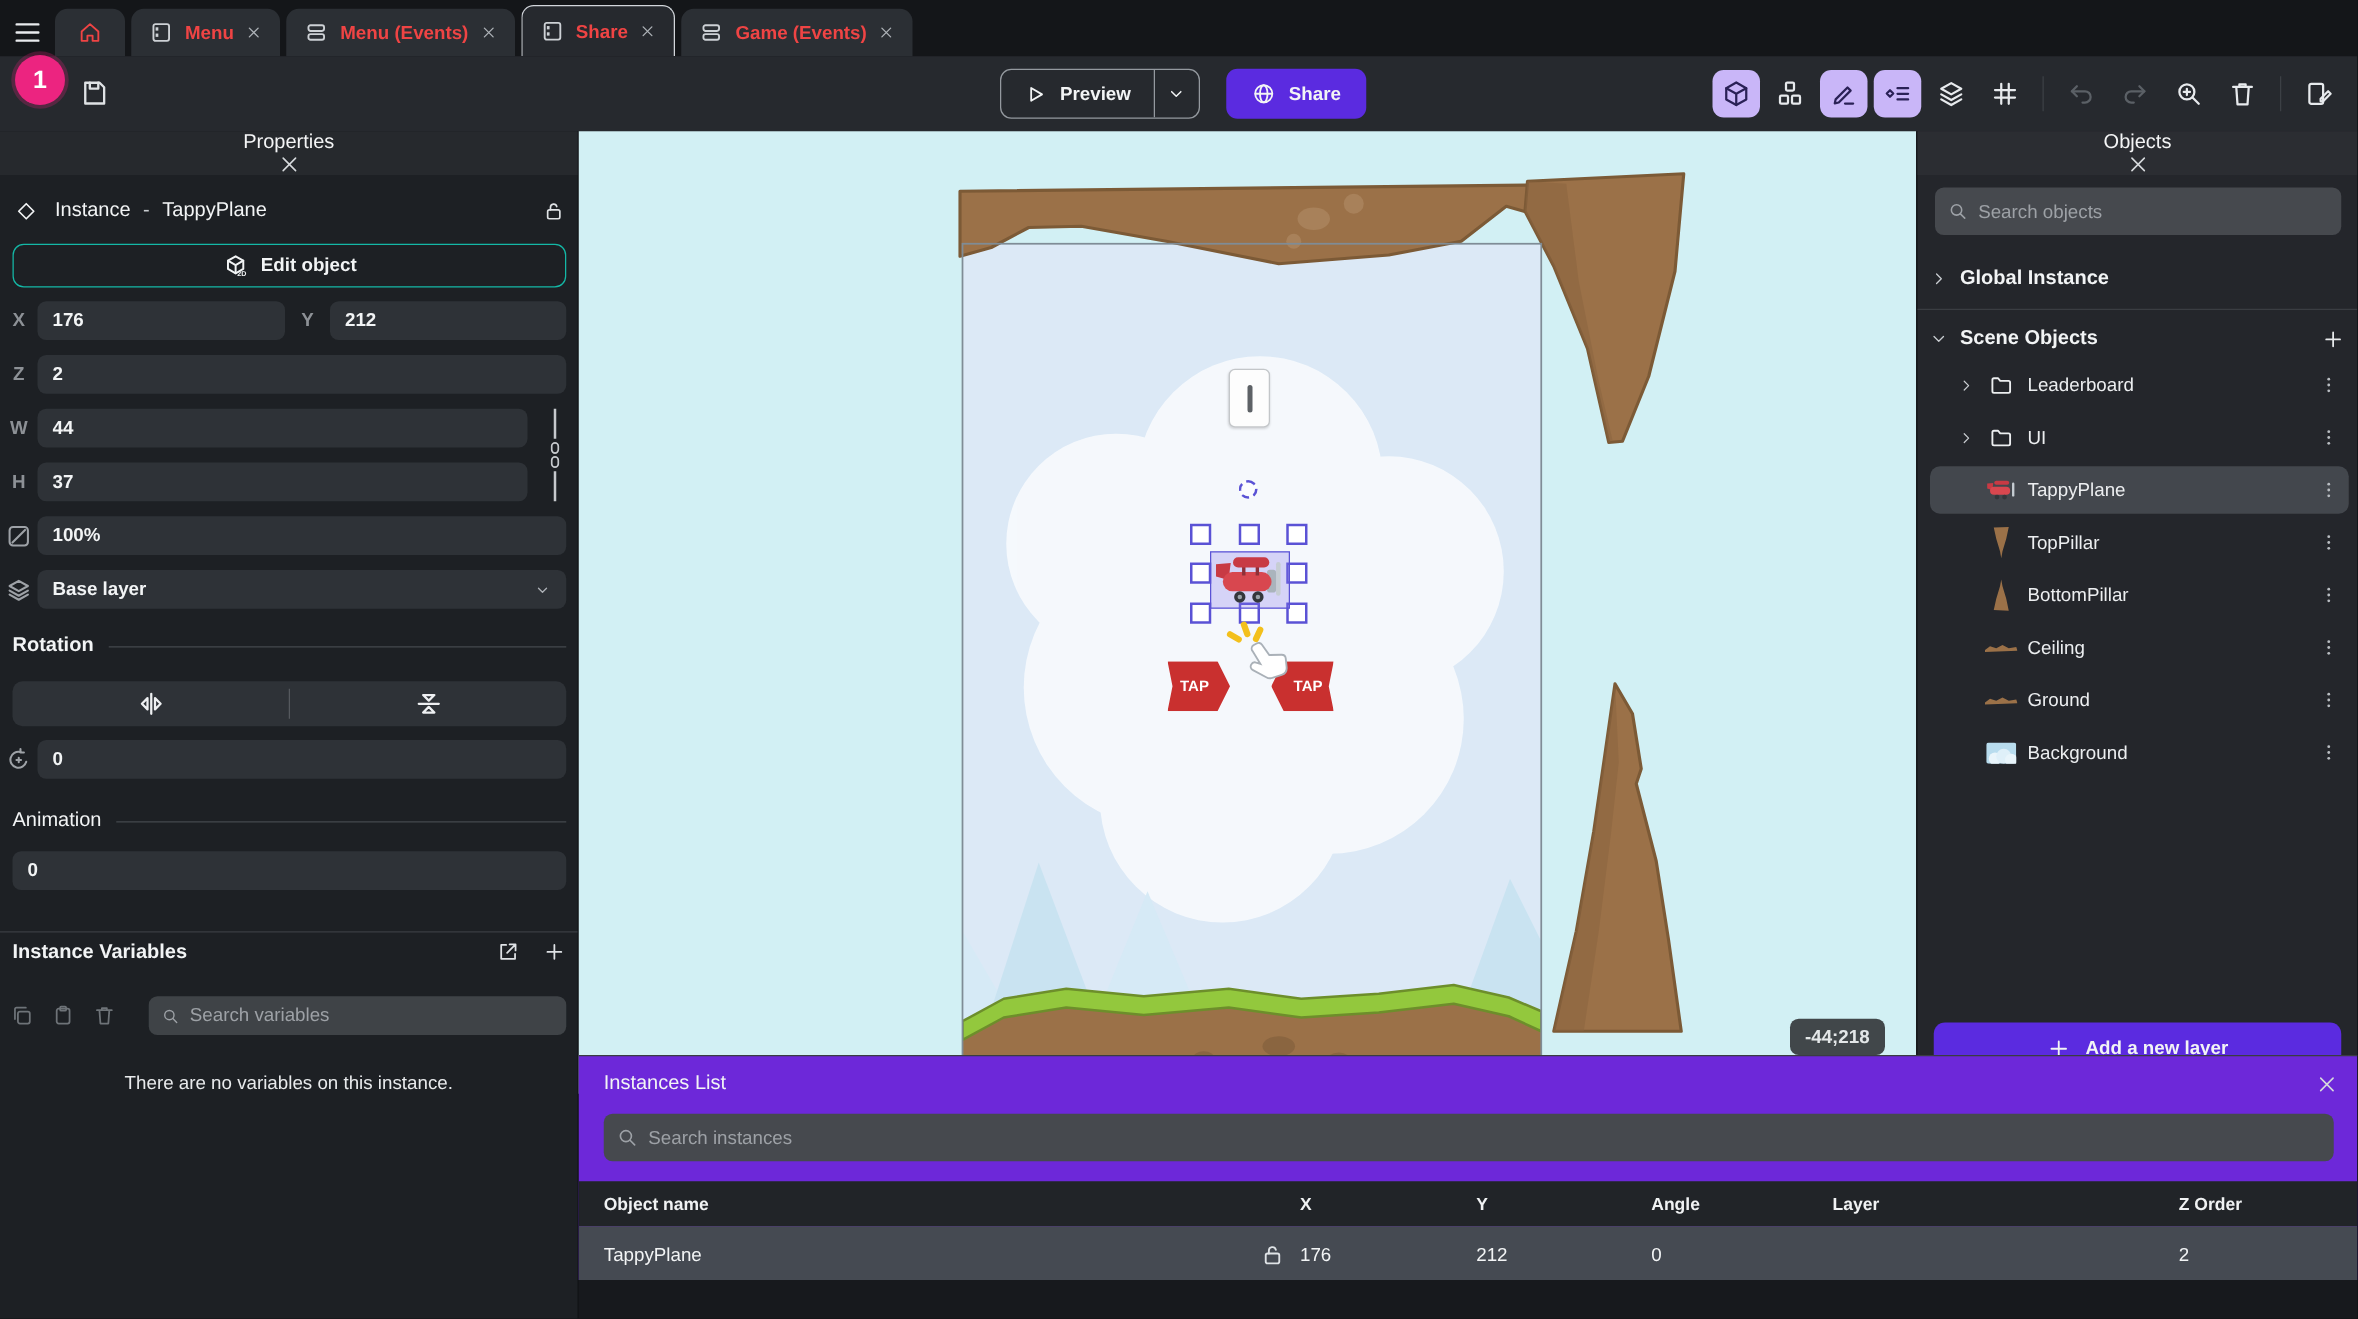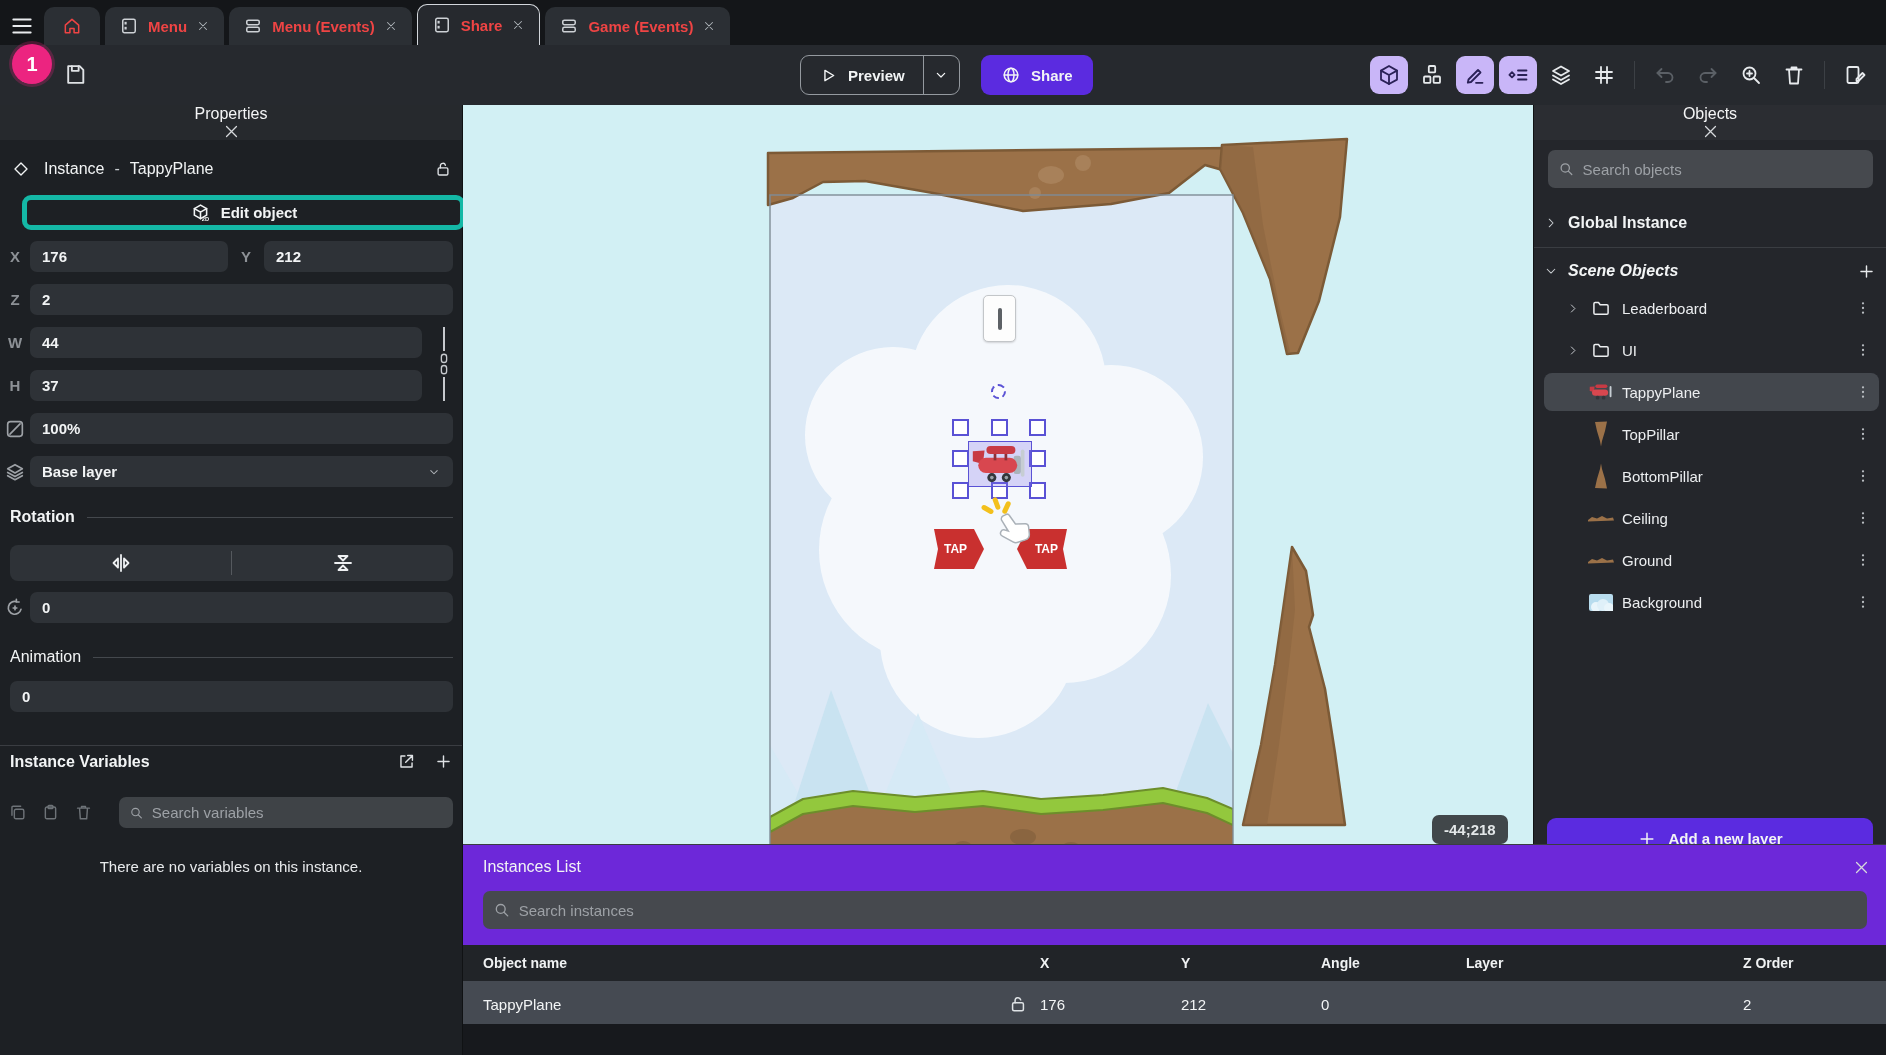--- a/index.html
+++ b/index.html
@@ -38,21 +38,21 @@
   .props { position:absolute; left:0; top:105px; width:463px; height:950px; background:#1d2024; border-right:1px solid #101214; }
   .panel-head { position:absolute; left:0; top:0; width:100%; height:35px; background:#26292d; display:flex; align-items:center; justify-content:space-between; padding:0 14px;flex-direction:column; }
   .panel-head .ttl { font-size:16px; font-weight:400; color:#f4f5f6; }
   .xclose { color:#d6d9dc; cursor:pointer; }
   .prow { position:absolute; display:flex; align-items:center; }
   .plabel { width:30px; color:#8d9196; font-size:15px; font-weight:700; text-align:center; flex:none; }
   .pinput { height:31px; background:#2e3237; border:none; border-radius:7px; color:#f2f4f5; font-size:15px; font-weight:700; padding:0 12px; font-family:inherit; outline:none; }
   .sec-head { position:absolute; display:flex; align-items:center; gap:12px; width:443px; left:10px; }
   .sec-head span { font-size:16px; font-weight:700; color:#f2f4f5; white-space:nowrap; }
   .sec-head i { flex:1; height:1px; background:#44484d; }
-  .edit-btn { position:absolute; left:22px; top:90px; width:443px; height:35px; border:5px solid #14b8a6; border-radius:9px; display:flex; align-items:center; justify-content:center; gap:10px; font-size:15px; font-weight:700; cursor:pointer; }
+  .edit-btn { position:absolute; left:10px; top:90px; width:443px; height:35px; border:1px solid #14b8a6; border-radius:9px; display:flex; align-items:center; justify-content:center; gap:10px; font-size:15px; font-weight:700; cursor:pointer; }
   .flipbar { position:absolute; left:10px; top:440px; width:443px; height:36px; background:#2e3237; border-radius:8px; display:flex; }
   .flipbar .half { flex:1; display:flex; align-items:center; justify-content:center; color:#eef0f2; cursor:pointer; }
   .flipbar .div { width:1px; background:#55595e; margin:6px 0; }
   .icon-cell { width:30px; display:flex; justify-content:center; color:#9ea2a7; flex:none; }
   .linkcol { position:absolute; left:432px; top:222px; height:74px; width:24px; display:flex; flex-direction:column; align-items:center; color:#c6c9cd; }
   .linkcol .bar { width:1.6px; flex:1; background:#c6c9cd; }
   .iv-head { position:absolute; left:10px; top:647px; width:443px; display:flex; align-items:center; }
   .iv-head b { font-size:16px; font-weight:700; }
   .iv-tools { position:absolute; left:8px; top:692px; width:445px; display:flex; align-items:center; gap:14px; color:#6e7378; }
   .search-box { display:flex; align-items:center; gap:8px; background:#3f4347; border-radius:7px; height:31px; padding:0 10px; color:#9da1a6; }
@@ -545,21 +545,21 @@
       </div>
     </div>
 
     <div class="grp-row" style="top:100px;">
       <svg class="ico chev" width="14" height="14" viewBox="0 0 24 24" stroke-width="2.4">
           <path d="M9 5.5l6.5 6.5L9 18.5"></path>
         </svg>
       <span>Global Instance</span>
     </div>
     <div class="obj-divider"></div>
-    <div class="grp-row" style="top:148px;font-style:italic;">
+    <div class="grp-row" style="top:148px;">
       <svg class="ico chev" width="14" height="14" viewBox="0 0 24 24" stroke-width="2.4">
           <path d="M5.5 9l6.5 6.5L18.5 9"></path>
         </svg>
       <span>Scene Objects</span>
       <svg class="ico plus" width="19" height="19" viewBox="0 0 24 24" stroke-width="2.2">
           <path d="M12 5v14M5 12h14"></path>
         </svg>
     </div>
 
     <div class="obj-row" style="top:184px;">

